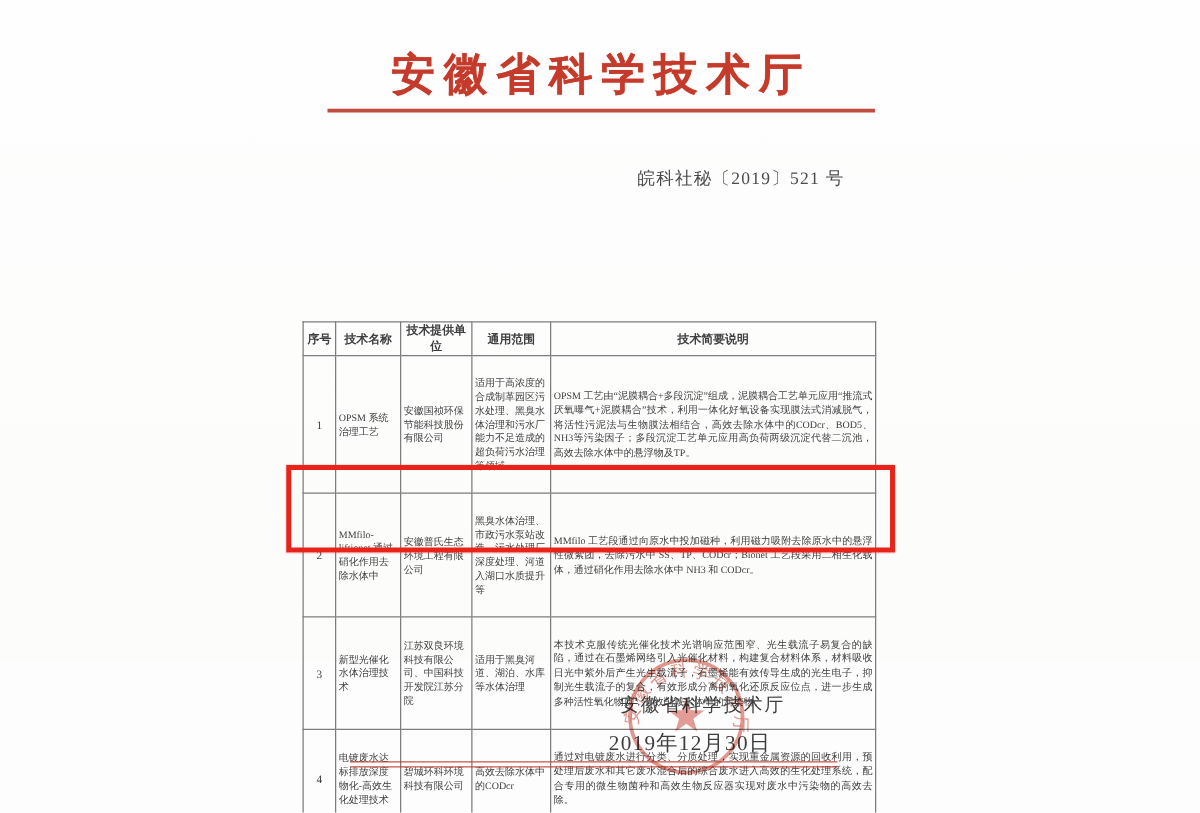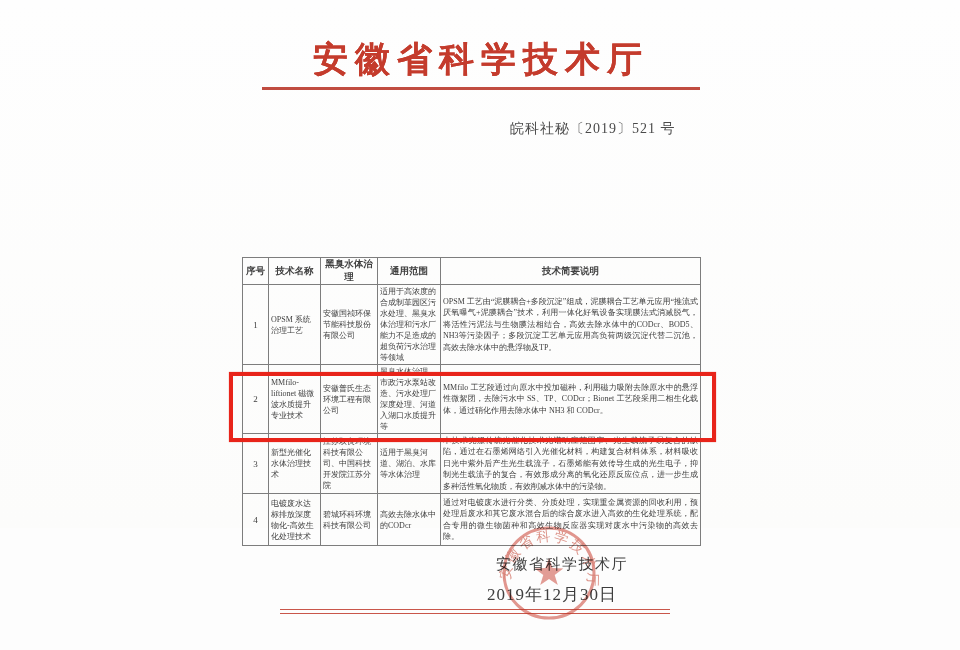--- a/index.html
+++ b/index.html
@@ -16,38 +16,38 @@
     position:absolute;left:250px;top:36px;width:462px;
     text-align:center;font-size:35px;font-weight:bold;letter-spacing:7px;
     color:#c43b2c;text-shadow:0 0 .6px #c43b2c;
     white-space:nowrap;
   }
   .masthead-rule{
     position:absolute;left:262px;top:87px;width:438px;height:3px;
     background:#b9382b;opacity:.9;
   }
   .doc-number{
-    position:absolute;left:510px;top:120px;
+    position:absolute;left:510px;top:134px;
     font-size:14px;letter-spacing:1px;color:#4a4a4a;white-space:nowrap;
   }
   .notice-title{
     position:absolute;left:240px;top:162px;width:482px;
     text-align:center;font-weight:bold;font-size:19px;line-height:26px;
     color:#333;letter-spacing:.5px;
   }
 
   
   table.doc-table{
     position:absolute;left:242px;top:257px;width:458px;
     border-collapse:collapse;table-layout:fixed;
     font-size:8px;color:#404040;
     filter:blur(.2px);
   }
   table.doc-table th,table.doc-table td{
-    border:1px solid #7d7d7d;padding:1px 2px;vertical-align:middle;
+    border:1px solid #7d7d7d;padding:16px 2px;vertical-align:middle;
     overflow:hidden;
   }
   table.doc-table th{font-size:9.5px;font-weight:bold;height:13px;padding:0;}
   td.c-no{text-align:center;font-size:9px;}
   td.c-name,td.c-prov,td.c-scope{line-height:11px;text-align:left;padding:1px 3px;}
   td.c-sum{vertical-align:top;line-height:11.4px;text-align:justify;padding:2px 3px;margin-top:20px;}
   tr.r1{height:59px;} tr.r2{height:46px;} tr.r3{height:57px;} tr.r4{height:52px;}
 
   
   .highlight-box{
@@ -97,36 +97,36 @@
       <col style="width:26px">
         <col style="width:52px">
         <col style="width:57px">
         <col style="width:63px">
         <col style="width:260px">
     </colgroup>
     <thead>
       <tr>
         <th>序号</th>
         <th>技术名称</th>
-        <th>黑臭水体治理</th>
+        <th>技术提供单位</th>
         <th>通用范围</th>
         <th>技术简要说明</th>
       </tr>
     </thead>
     <tbody>
       <tr class="r1">
         <td class="c-no">1</td>
         <td class="c-name">OPSM 系统治理工艺</td>
         <td class="c-prov">安徽国祯环保节能科技股份有限公司</td>
         <td class="c-scope">适用于高浓度的合成制革园区污水处理、黑臭水体治理和污水厂能力不足造成的超负荷污水治理等领域</td>
         <td class="c-sum">OPSM 工艺由“泥膜耦合+多段沉淀”组成，泥膜耦合工艺单元应用“推流式厌氧曝气+泥膜耦合”技术，利用一体化好氧设备实现膜法式消减脱气，将活性污泥法与生物膜法相结合，高效去除水体中的CODcr、BOD5、NH3等污染因子；多段沉淀工艺单元应用高负荷两级沉淀代替二沉池，高效去除水体中的悬浮物及TP。</td>
       </tr>
       <tr class="r2">
         <td class="c-no">2</td>
-        <td class="c-name">MMfilo-liftionet 磁微波水质提升专业技术</td>
+        <td class="c-name">MMfilo-liftionet 通过硝化作用去除水体中</td>
         <td class="c-prov">安徽普氏生态环境工程有限公司</td>
         <td class="c-scope">黑臭水体治理、市政污水泵站改造、污水处理厂深度处理、河道入湖口水质提升等</td>
         <td class="c-sum">MMfilo 工艺段通过向原水中投加磁种，利用磁力吸附去除原水中的悬浮性微絮团，去除污水中 SS、TP、CODcr；Bionet 工艺段采用二相生化载体，通过硝化作用去除水体中 NH3 和 CODcr。</td>
       </tr>
       <tr class="r3">
         <td class="c-no">3</td>
         <td class="c-name">新型光催化水体治理技术</td>
         <td class="c-prov">江苏双良环境科技有限公司、中国科技开发院江苏分院</td>
         <td class="c-scope">适用于黑臭河道、湖泊、水库等水体治理</td>
         <td class="c-sum">本技术克服传统光催化技术光谱响应范围窄、光生载流子易复合的缺陷，通过在石墨烯网络引入光催化材料，构建复合材料体系，材料吸收日光中紫外后产生光生载流子，石墨烯能有效传导生成的光生电子，抑制光生载流子的复合，有效形成分离的氧化还原反应位点，进一步生成多种活性氧化物质，有效削减水体中的污染物。</td>

